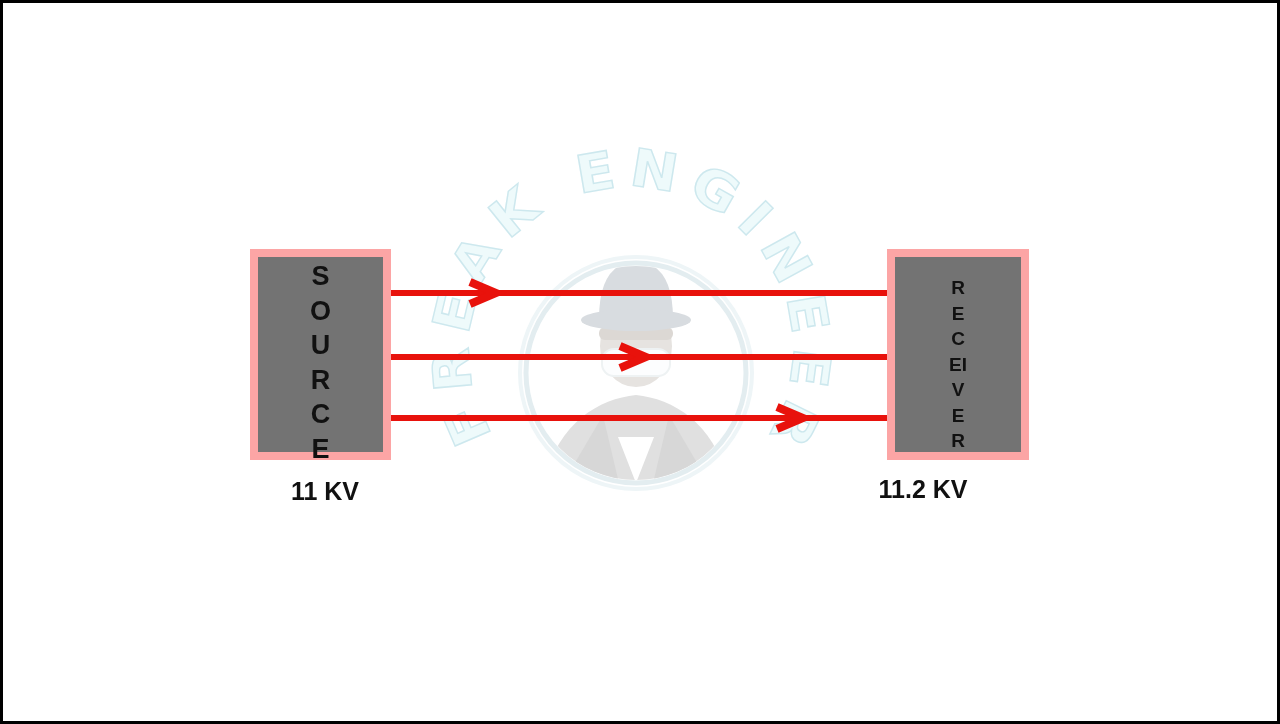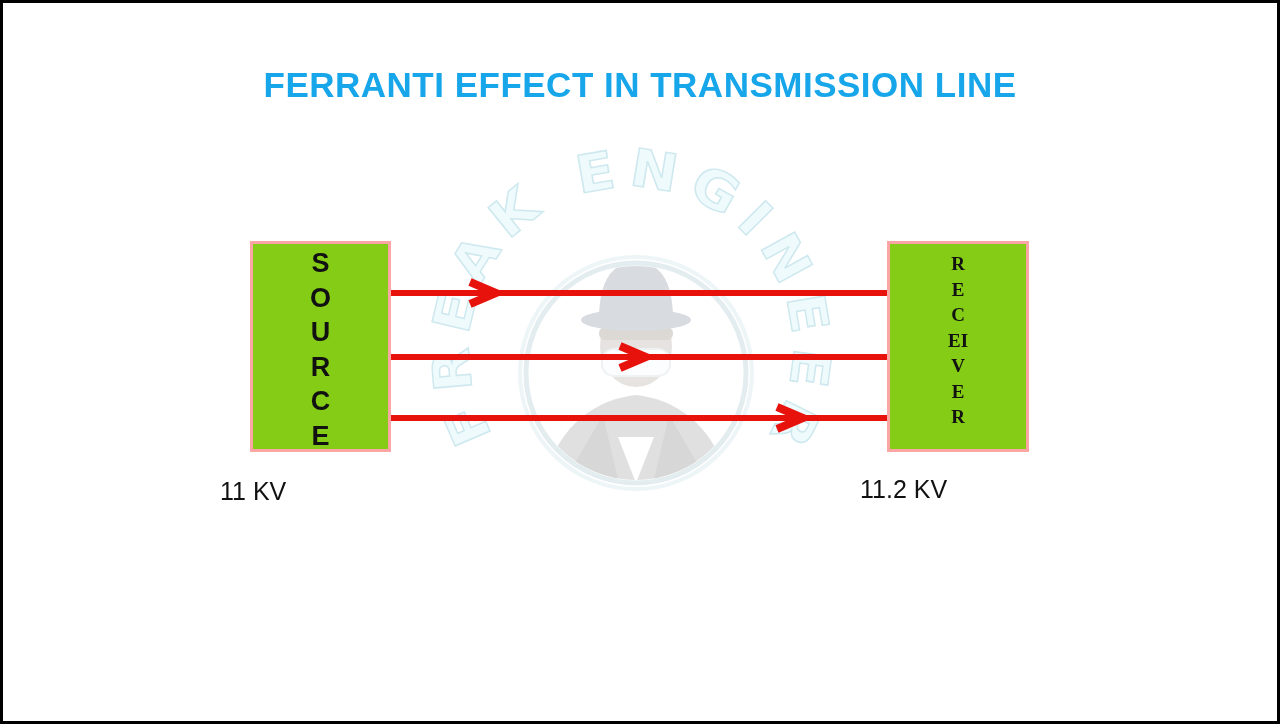--- a/index.html
+++ b/index.html
@@ -48,24 +48,24 @@
     font-size: 52px;
     letter-spacing: 10px;
     fill: var(--wm-fill, #eefafb);
     stroke: var(--wm-stroke, #cde8ee);
     stroke-width: 1.4px;
   }
 
   
   .node-box {
     position: absolute;
-    top: 238px;
+    top: 246px;
     box-sizing: border-box;
-    border: 3px solid #fca5a5;
-    background: #84cc16;
+    border: 8px solid #fca5a5;
+    background: #737373;
     z-index: 3;
     display: flex;
     justify-content: center;
   }
   .node-box.source { left: 247px; width: 141px; height: 211px; }
   .node-box.receiver { left: 884px; width: 142px; height: 211px; }
 
   .vstack {
     word-break: break-all;
     text-align: center;
@@ -74,22 +74,22 @@
   .vstack.source-label {
     width: 30px;
     margin-top: 2px;
     font-family: "Liberation Sans", sans-serif;
     font-weight: bold;
     font-size: 27px;
     line-height: 34.5px;
   }
   .vstack.receiver-label {
     width: 22px;
-    margin-top: 7px;
-    font-family: Liberation Serif, serif;
+    margin-top: 18px;
+    font-family: Liberation Sans, sans-serif;
     font-weight: bold;
     font-size: 19px;
     line-height: 25.5px;
   }
 
   
   .lines-svg {
     position: absolute;
     inset: 0;
     width: 1280px;
@@ -105,29 +105,29 @@
     stroke: var(--line-color, #e8120c);
     stroke-width: 8px;
     fill: none;
     stroke-linejoin: miter;
   }
 
   
   .caption {
     position: absolute;
     width: 210px;
-    text-align: left;
-    font-weight: normal;
+    text-align: center;
+    font-weight: bold;
     font-size: 25px;
     line-height: 33px;
     color: var(--text-color, #111);
     z-index: 3;
   }
   .caption.source-caption { left: 217px; top: 472px; }
-  .caption.receiver-caption { left: 857px; top: 470px; }
+  .caption.receiver-caption { left: 815px; top: 470px; }
 </style>
 </head>
 <body>
 
 <div class="canvas">
 
   <svg class="watermark-svg" viewBox="0 0 480 440" aria-hidden="true">
     <defs>
       <path id="wm-arc" d="M 100.6 303.9 A 162 162 0 1 1 370.7 310.9" fill="none"></path>
       <clipPath id="wm-clip">
@@ -148,21 +148,20 @@
       <rect x="209" y="218" width="68" height="27" rx="12" fill="#fcfdfe" stroke="#eef2f3" stroke-width="2"></rect>
       <path d="M 206 188 Q 206 132 243 130 Q 280 132 280 188 Z" fill="#d8dce0"></path>
       <ellipse cx="243" cy="189" rx="55" ry="11" fill="#d8dce0"></ellipse>
     </g>
 
     <text class="wm-arc-text" textLength="700" lengthAdjust="spacingAndGlyphs">
       <textPath href="#wm-arc">FREAK ENGINEER</textPath>
     </text>
   </svg>
 
-  <div class="title">FERRANTI EFFECT IN TRANSMISSION LINE</div>
 
   <svg class="lines-svg" viewBox="0 0 1280 724" aria-hidden="true">
     <line class="tline" x1="385" y1="290" x2="888" y2="290"></line>
     <polyline class="tarrow" points="467,279 493,290 467,301"></polyline>
 
     <line class="tline" x1="385" y1="354" x2="888" y2="354"></line>
     <polyline class="tarrow" points="617,343 643,354 617,365"></polyline>
 
     <line class="tline" x1="385" y1="415" x2="888" y2="415"></line>
     <polyline class="tarrow" points="774,404 800,415 774,426"></polyline>

